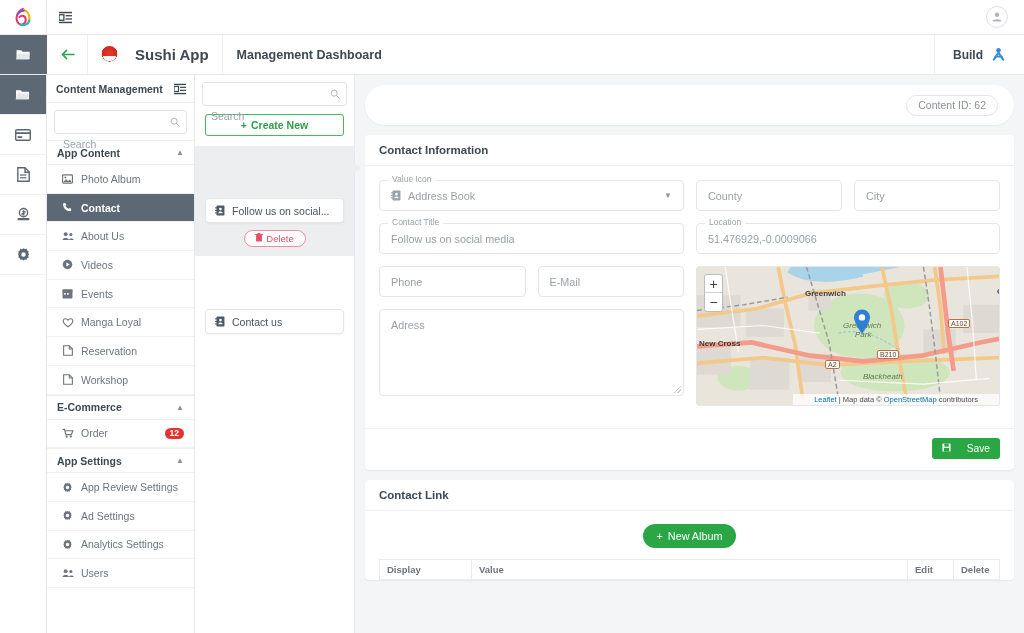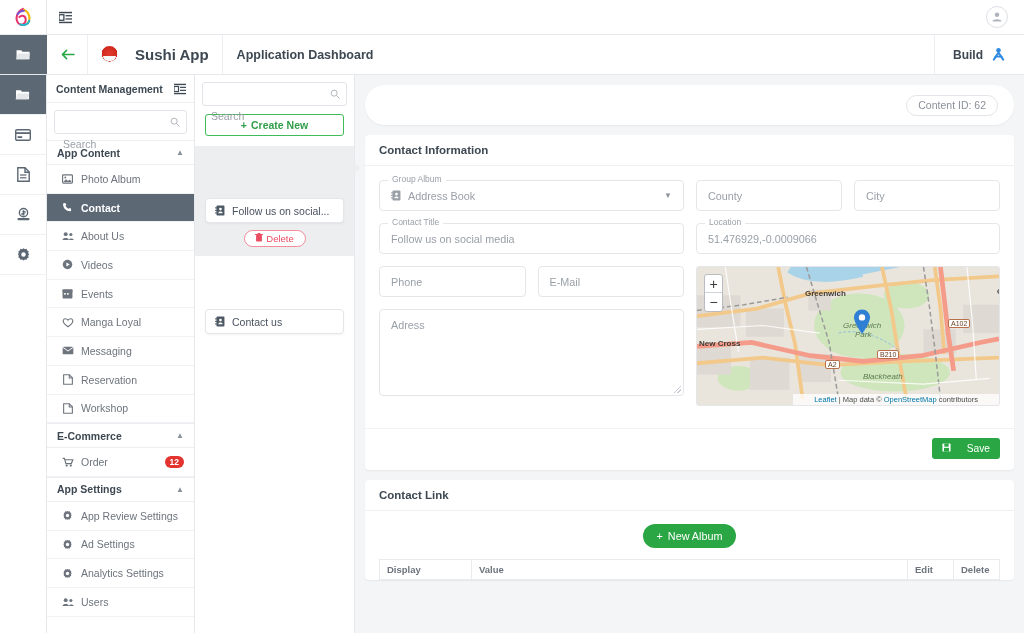--- a/index.html
+++ b/index.html
@@ -294,21 +294,21 @@
     </div>
     <div class="back-cell">
       <svg width="15" height="13" viewBox="0 0 16 14">
         <path d="M15 7 H3 M7 2.5 L2.5 7 L7 11.5" fill="none" stroke="#28a745" stroke-width="1.7" stroke-linecap="round" stroke-linejoin="round"></path>
       </svg>
     </div>
     <div class="app-chip">
       <span class="sushi-logo"></span>
       <span>Sushi App</span>
     </div>
-    <div class="page-title-cell">Application Dashboard</div>
+    <div class="page-title-cell">Management Dashboard</div>
     <div class="build-cell">
       <span>Build</span>
       <svg width="15" height="15" viewBox="0 0 16 16">
         <circle cx="8" cy="3.4" r="2.4" fill="#2f8ae0"></circle>
         <path d="M8 6 L3 13.5 M8 6 L13 13.5" stroke="#2f8ae0" stroke-width="2.1" stroke-linecap="round"></path>
         <path d="M4.6 10.2 L11.4 10.2" stroke="#2f8ae0" stroke-width="1.9" stroke-linecap="round"></path>
       </svg>
     </div>
   </div>
 
@@ -432,29 +432,20 @@
         <div class="nav-item">
           <span class="ni-ic">
             <svg width="12" height="11" viewBox="0 0 13 12">
                 <path d="M6.5 10.6 C2 7.6 0.8 5.6 1.4 3.6 C2 1.6 4.6 1.2 6.5 3.4 C8.4 1.2 11 1.6 11.6 3.6 C12.2 5.6 11 7.6 6.5 10.6 Z" fill="none" stroke="currentColor" stroke-width="1.2"></path>
               </svg>
           </span>
           <span>Manga Loyal</span>
         </div>
         <div class="nav-item">
           <span class="ni-ic">
-            <svg width="12" height="9" viewBox="0 0 13 10">
-                <rect x="0.6" y="0.8" width="11.8" height="8.4" rx="1" fill="currentColor"></rect>
-                <path d="M0.8 1.4 L6.5 5.6 L12.2 1.4" fill="none" stroke="#ffffff" stroke-width="1.1"></path>
-              </svg>
-          </span>
-          <span>Messaging</span>
-        </div>
-        <div class="nav-item">
-          <span class="ni-ic">
             <svg width="10" height="11" viewBox="0 0 11 12">
                 <path d="M0.7 0.7 h6.2 l3.4 3.4 v7.2 h-9.6 z" fill="none" stroke="currentColor" stroke-width="1.2"></path>
                 <path d="M6.9 0.7 v3.6 h3.4" fill="none" stroke="currentColor" stroke-width="1.2"></path>
               </svg>
           </span>
           <span>Reservation</span>
         </div>
         <div class="nav-item">
           <span class="ni-ic">
             <svg width="10" height="11" viewBox="0 0 11 12">
@@ -593,21 +584,21 @@
       <div class="idbar">
         <span class="id-pill">Content ID: 62</span>
       </div>
 
       <div class="card-panel">
         <div class="card-head">Contact Information</div>
         <div class="card-body">
 
           <div class="row">
             <div class="fld" style="flex:0 0 305px">
-              <span class="fl-label">Group Album</span>
+              <span class="fl-label">Value Icon</span>
               <div class="fld-box">
                 <span class="card-ic">
                   <svg width="10" height="11" viewBox="0 0 11 12">
                       <rect x="1.6" y="0.6" width="8.8" height="10.8" rx="1" fill="#9aa0a8"></rect>
                       <rect x="0.2" y="2.4" width="1.8" height="1.4" fill="#9aa0a8"></rect>
                       <rect x="0.2" y="5.2" width="1.8" height="1.4" fill="#9aa0a8"></rect>
                       <rect x="0.2" y="8" width="1.8" height="1.4" fill="#9aa0a8"></rect>
                       <circle cx="6" cy="4.4" r="1.5" fill="#ffffff"></circle>
                       <path d="M3.6 9 C3.6 6.6 8.4 6.6 8.4 9 Z" fill="#ffffff"></path>
                     </svg>

